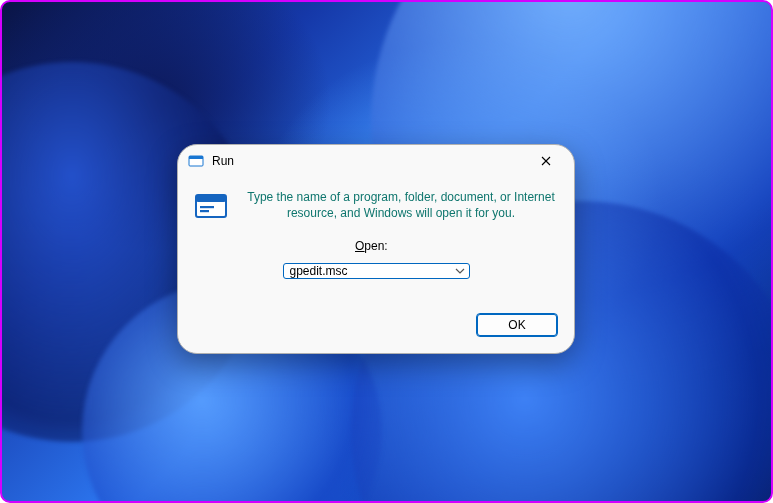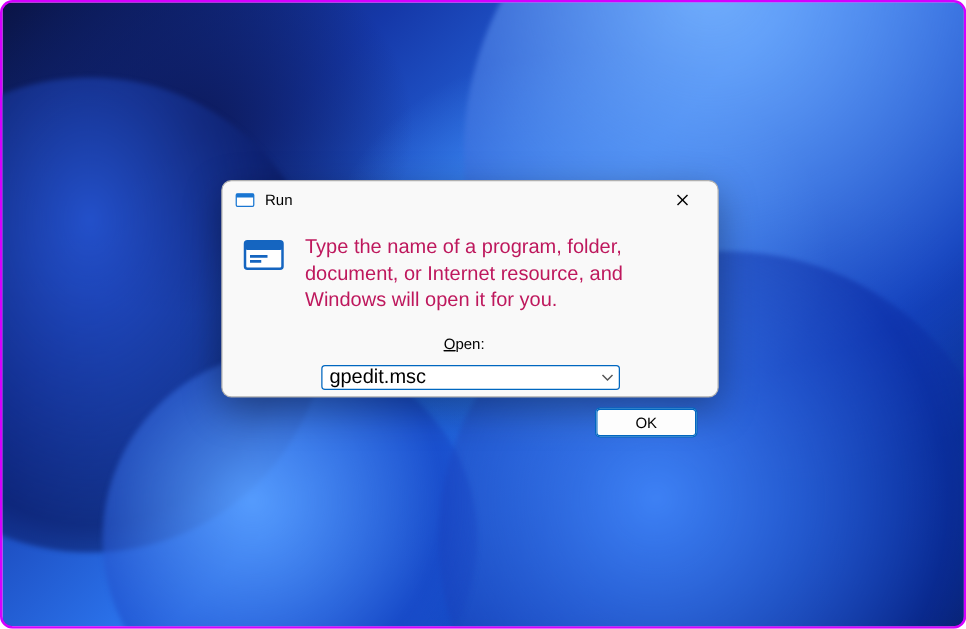--- a/index.html
+++ b/index.html
@@ -25,24 +25,24 @@
     .p1 { width: 520px; height: 520px; top: -140px; right: -120px; transform: rotate(20deg); }
     .p2 { width: 460px; height: 460px; bottom: -160px; right: -40px; transform: rotate(-15deg);
           background: radial-gradient(ellipse at 40% 40%, rgba(70,140,255,0.85), rgba(10,40,160,0.5) 60%, transparent 85%); }
     .p3 { width: 380px; height: 380px; top: 60px; left: -120px;
           background: radial-gradient(ellipse at 50% 30%, rgba(40,90,220,0.8), rgba(5,15,80,0.6) 65%, transparent 90%); }
     .p4 { width: 300px; height: 300px; bottom: -80px; left: 80px;
           background: radial-gradient(ellipse at 40% 40%, rgba(90,160,255,0.9), rgba(20,60,190,0.5) 60%, transparent 85%); }
 
     .run-dialog {
       position: absolute; left: 175px; top: 142px;
-      width: 398px; height: 174px;
+      width: 398px; height: 210px;
       background: #f9f9f9;
       border: 1px solid #b0b0b0;
-      border-radius: 8px;
+      border-radius: 20px;
       box-shadow: 0 10px 30px rgba(0,0,0,0.35);
       display: flex; flex-direction: column;
     }
     .titlebar {
       height: 32px; display: flex; align-items: center;
       padding: 0 6px 0 10px;
       border-bottom: none;
     }
     .title-icon { width: 16px; height: 16px; margin-right: 8px; display:flex; align-items:center; justify-content:center; }
     .title-text { font-size: 12px; color: #000; flex: 1; }
@@ -50,35 +50,35 @@
       width: 44px; height: 30px; border-radius: 6px;
       display: flex; align-items: center; justify-content: center;
       cursor: pointer; border: none; background: transparent;
       color: #000; font-size: 13px;
     }
 
     .body-row {
       display: flex; padding: 12px 16px 4px 16px; gap: 14px;
     }
     .run-icon { width: 36px; height: 32px; flex: none; margin-top: 2px; }
-    .desc { font-size: 16px; color: #be185d; line-height: 1.35; }
+    .desc { font-size: 12px; color: #0f766e; line-height: 1.35; text-align: center; }
 
     .open-row {
       display: flex; align-items: center; padding: 12px 16px 0 16px; gap: 10px; flex-direction: column;
     }
     .open-label { font-size: 12px; color: #000; width: 42px; text-decoration: underline; text-decoration-color: transparent; }
     .open-label::first-letter { text-decoration: underline; }
     .combo {
       flex: 1; height: 24px; position: relative;
       border: 1px solid #0067c0; background: #fff; border-radius: 3px;
       display: flex; align-items: center;
     }
     .combo input {
       flex: 1; border: none; outline: none; background: transparent;
-      font-size: 16px; padding: 0 6px; height: 100%;
+      font-size: 12px; padding: 0 6px; height: 100%;
       font-family: inherit;
     }
     .caret-wrap { width:18px; display:flex; align-items:center; justify-content:center; }
 
     .button-row {
       margin-top: auto; padding: 14px 16px 16px; display: flex; justify-content: flex-end; gap: 8px;
     }
     .btn {
       height: 24px; min-width: 82px; padding: 0 12px;
       border: 1px solid #c8c8c8; border-radius: 4px;

